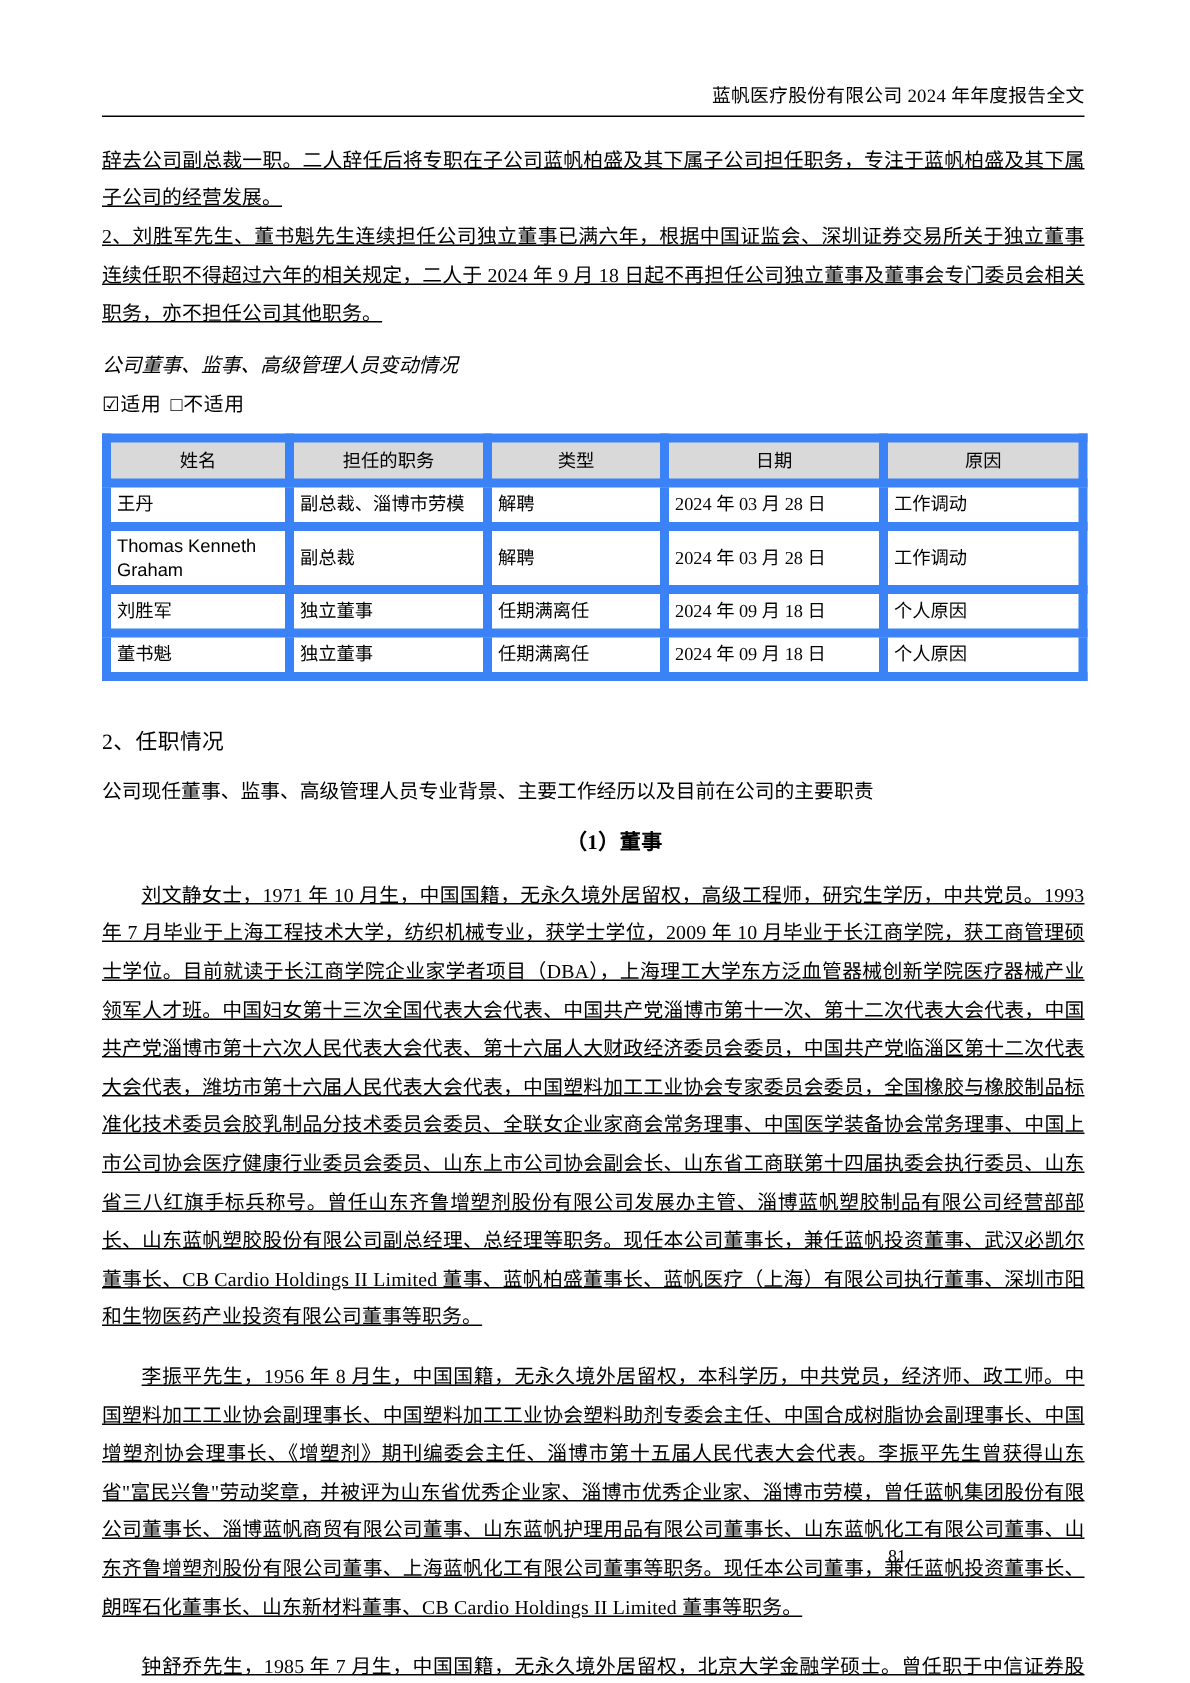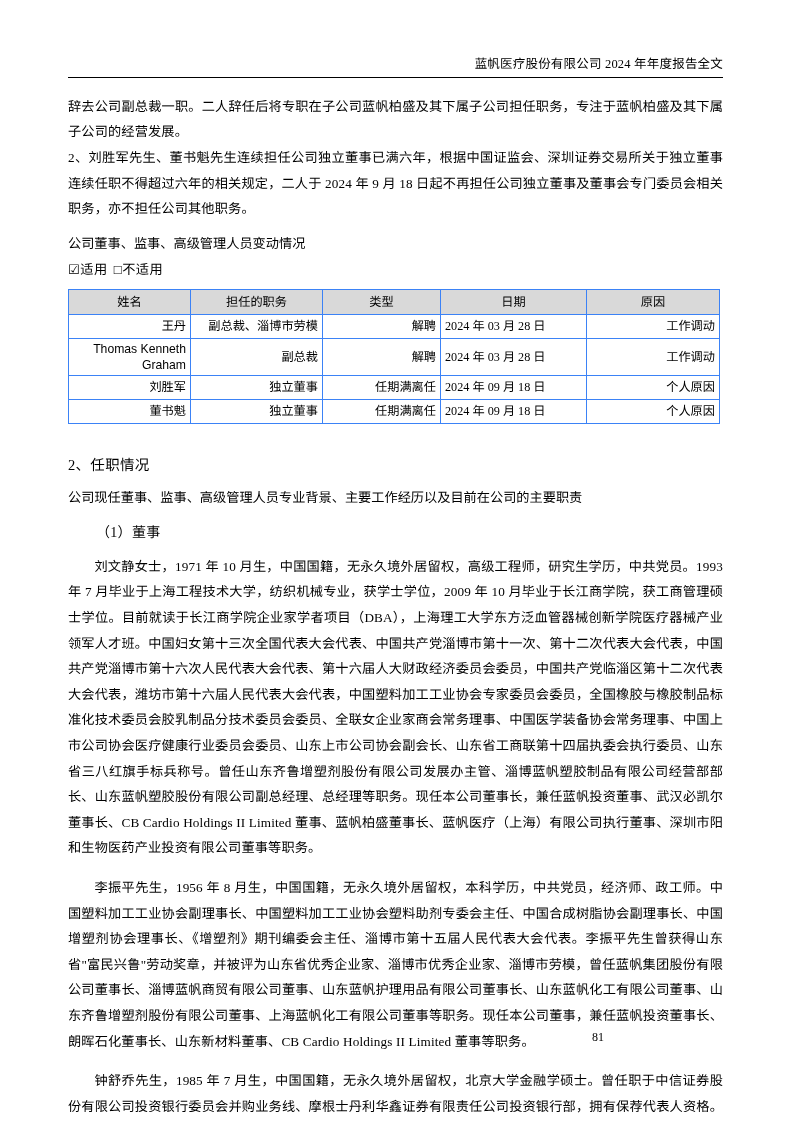--- a/index.html
+++ b/index.html
@@ -47,67 +47,69 @@
   }
 
   
   .body-text {
     font-size: 13.2px;
     line-height: 25.6px;
     text-align: justify;
     text-justify: inter-ideograph;
     letter-spacing: 0.15px;
     margin: 0;
+    text-decoration: underline;
   }
   .para-top {
     margin-top: 16px;
   }
   .indent2 {
     text-indent: 2em;
   }
   .tight {
     margin-top: 0;
   }
 
   .label-line {
     font-size: 13.2px;
     line-height: 24px;
     margin-top: 10px;
+    font-style: italic;
   }
   .checkbox-line {
     font-size: 13.2px;
     line-height: 24px;
     margin-top: 2px;
     letter-spacing: 0.5px;
   }
   .cb-gap { display: inline-block; width: 6px; }
 
   
   table.change-table {
     border-collapse: collapse;
     width: 651px;
     margin-top: 7px;
     table-layout: fixed;
   }
   table.change-table th,
   table.change-table td {
-    border: 1px solid #3b82f6;
+    border: 6px solid #3b82f6;
     font-size: 12.2px;
     line-height: 16px;
     padding: 2px 4px;
     vertical-align: middle;
   }
   table.change-table thead th {
     background: #d9d9d9;
     text-align: center;
     font-weight: normal;
     height: 20px;
   }
   table.change-table tbody td {
-    text-align: right;
+    text-align: left;
     height: 19px;
   }
   table.change-table tbody td.ctr {
     text-align: left;
   }
   td.latin-name {
     font-family: Liberation Sans, sans-serif;
     font-size: 11.4px;
     line-height: 15px;
   }
@@ -121,25 +123,26 @@
   .h-sect {
     font-size: 14.5px;
     font-weight: normal;
     line-height: 22px;
     margin-top: 30px;
     margin-bottom: 0;
     letter-spacing: 0.3px;
   }
   .h-sub {
     font-size: 14px;
-    font-weight: normal;
+    font-weight: bold;
     line-height: 22px;
     margin: 12px 0 0 0;
     text-indent: 2em;
     letter-spacing: 0.3px;
+    text-align: center;
   }
   .lead-line {
     font-size: 13.2px;
     line-height: 24px;
     margin-top: 10px;
   }
 
   
   .page-number {
     position: absolute;

